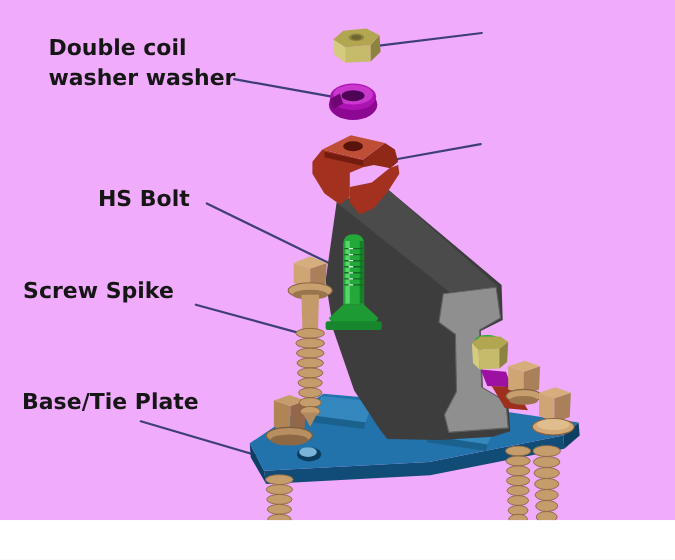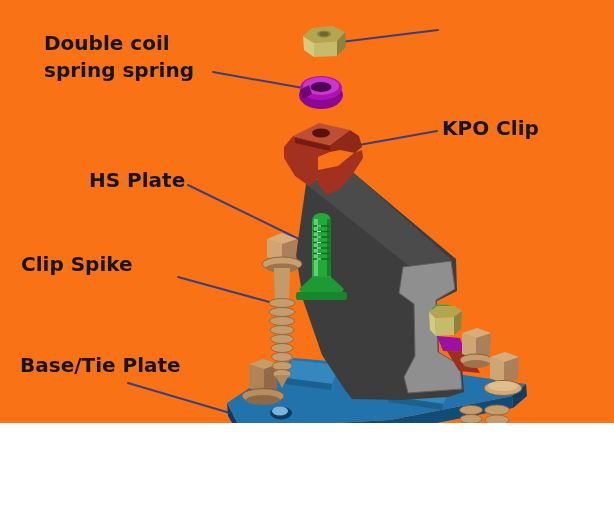--- a/index.html
+++ b/index.html
@@ -1,18 +1,18 @@
 <!DOCTYPE html>
 <html><head>
 <meta charset="utf-8">
 <style>
   html,body{margin:0;padding:0;background:#ffffff;}
   .stage{
-    position:relative;width:614px;height:423px;overflow:hidden;
-    background:#f97316;
+    position:relative;width:614px;height:473px;overflow:hidden;
+    background:#f0abfc;
     font-family:"DejaVu Sans","Liberation Sans",sans-serif;
   }
   .stage svg{position:absolute;left:0;top:0;}
   .lbl{
     position:absolute;font-weight:bold;font-size:20px;line-height:27px;
     color:#161616;white-space:nowrap;letter-spacing:0;
   }
   .lbl-washer{left:44px;top:30px;}
   .lbl-hexnut{left:442px;top:17px;}
   .lbl-kpo{left:442px;top:115px;}
@@ -177,20 +177,19 @@
     <polygon points="337,41 345,32 346,47 337,56" fill="#8d8340"></polygon>
     <polygon points="303,36 312,28 333,26 345,32 337,41 314,43" fill="#b2a650"></polygon>
     <ellipse cx="324" cy="34" rx="7" ry="3.5" fill="#8d8340"></ellipse>
     <ellipse cx="324" cy="34" rx="4.5" ry="2.2" fill="#6e6630"></ellipse>
   </g>
 
 </svg>
 
 <div class="lbl lbl-washer">
   <div>Double coil</div>
-  <div>spring spring</div>
+  <div>washer washer</div>
 </div>
-<div class="lbl lbl-kpo">KPO Clip</div>
-<div class="lbl lbl-hsbolt">HS Plate</div>
-<div class="lbl lbl-spike">Clip Spike</div>
+<div class="lbl lbl-hsbolt">HS Bolt</div>
+<div class="lbl lbl-spike">Screw Spike</div>
 <div class="lbl lbl-plate">Base/Tie Plate</div>
 
 </div>
 
 </body></html>

